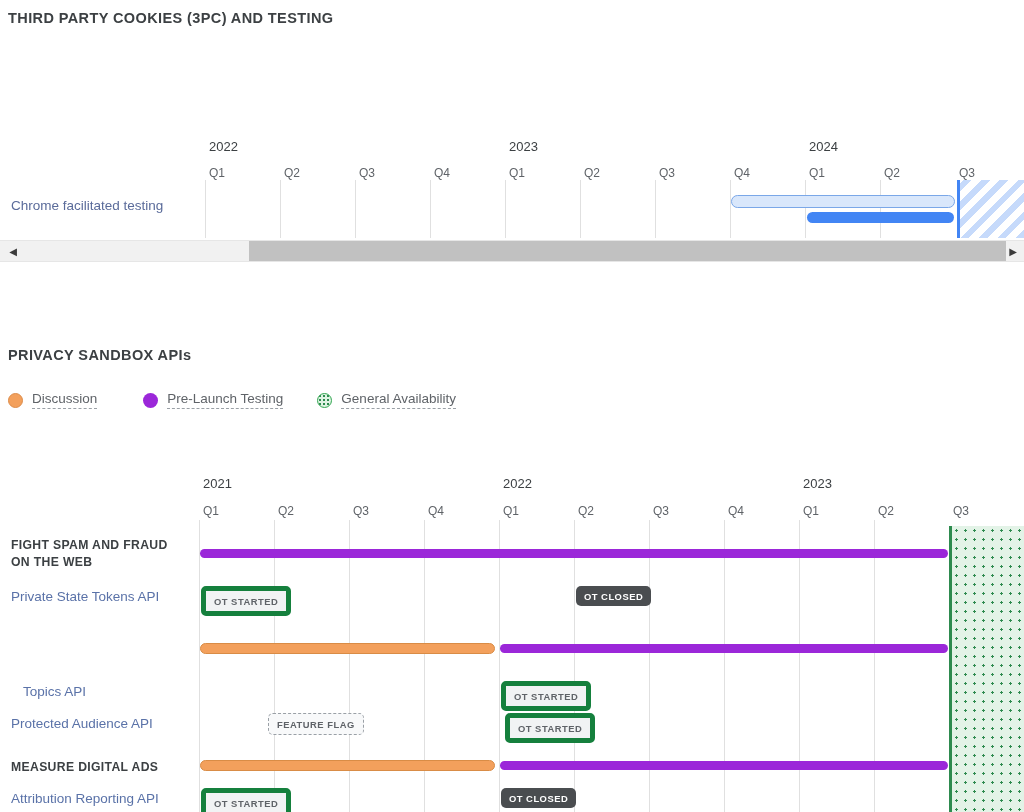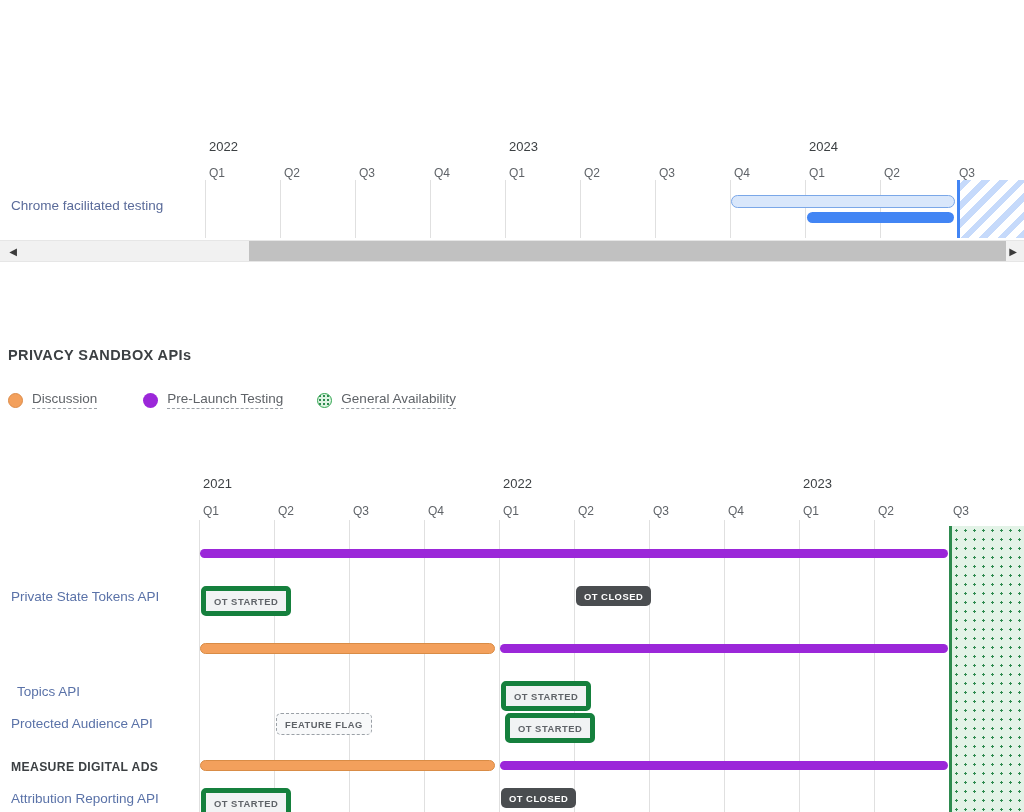--- a/index.html
+++ b/index.html
@@ -140,20 +140,21 @@
     top: 0; width: 20px; height: 20px;
     display: flex; align-items: center; justify-content: center;
     font-size: 10px; color: #3c3c3c;
   }
 </style>
 </head>
 <body>
 
 <div class="page">
 
+  <div class="section-title" style="left:8px; top:10px;">THIRD PARTY COOKIES (3PC) AND TESTING</div>
 
 
   <div class="gantt" style="left:0; top:0; width:1024px; height:240px;">
 
     <div class="year-label" style="left:209px; top:139px;">2022</div>
     <div class="year-label" style="left:509px; top:139px;">2023</div>
     <div class="year-label" style="left:809px; top:139px;">2024</div>
 
     <div class="q-label" style="left:209px; top:166px;">Q1</div>
     <div class="q-label" style="left:284px; top:166px;">Q2</div>
@@ -233,34 +234,38 @@
     <div class="gridline" style="left:424px; top:520px; height:292px;"></div>
     <div class="gridline" style="left:499px; top:520px; height:292px;"></div>
     <div class="gridline" style="left:574px; top:520px; height:292px;"></div>
     <div class="gridline" style="left:649px; top:520px; height:292px;"></div>
     <div class="gridline" style="left:724px; top:520px; height:292px;"></div>
     <div class="gridline" style="left:799px; top:520px; height:292px;"></div>
     <div class="gridline" style="left:874px; top:520px; height:292px;"></div>
 
     <div class="dotted-ga" style="left:949px; top:526px; width:75px; height:286px;"></div>
 
+    <div class="cat-label" style="left:11px; top:537px;">
+      <div>FIGHT SPAM AND FRAUD</div>
+      <div>ON THE WEB</div>
+    </div>
     <div class="bar bar-purple" style="left:200px; top:549px; width:748px;"></div>
 
     <div class="row-label api" style="left:11px; top:589px;">Private State Tokens API</div>
     <div class="badge badge-started" style="left:201px; top:586px;">OT STARTED</div>
     <div class="badge badge-closed" style="left:576px; top:586px;">OT CLOSED</div>
 
     <div class="bar bar-orange" style="left:200px; top:643px; width:295px;"></div>
     <div class="bar bar-purple" style="left:500px; top:644px; width:448px;"></div>
 
-    <div class="row-label api" style="left:17px; top:684px;">Topics API</div>
+    <div class="row-label api" style="left:23px; top:684px;">Topics API</div>
     <div class="badge badge-started" style="left:501px; top:681px;">OT STARTED</div>
 
     <div class="row-label api" style="left:11px; top:716px;">Protected Audience API</div>
-    <div class="badge badge-flag" style="left:276px; top:713px;">FEATURE FLAG</div>
+    <div class="badge badge-flag" style="left:268px; top:713px;">FEATURE FLAG</div>
     <div class="badge badge-started" style="left:505px; top:713px;">OT STARTED</div>
 
     <div class="cat-label" style="left:11px; top:759px;">
       <div>MEASURE DIGITAL ADS</div>
     </div>
     <div class="bar bar-orange" style="left:200px; top:760px; width:295px;"></div>
     <div class="bar bar-purple" style="left:500px; top:761px; width:448px;"></div>
 
     <div class="row-label api" style="left:11px; top:791px;">Attribution Reporting API</div>
     <div class="badge badge-started" style="left:201px; top:788px;">OT STARTED</div>

